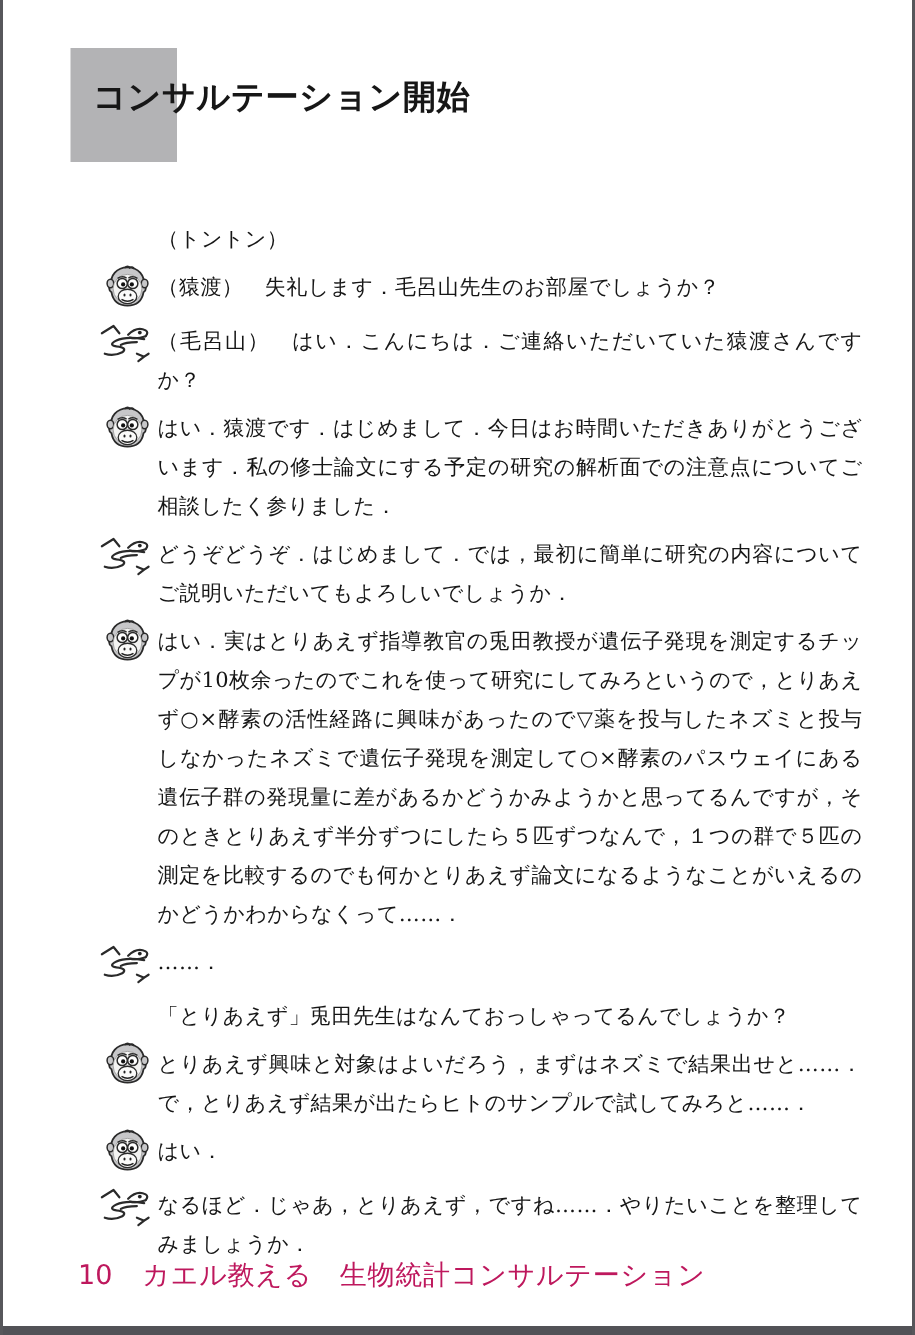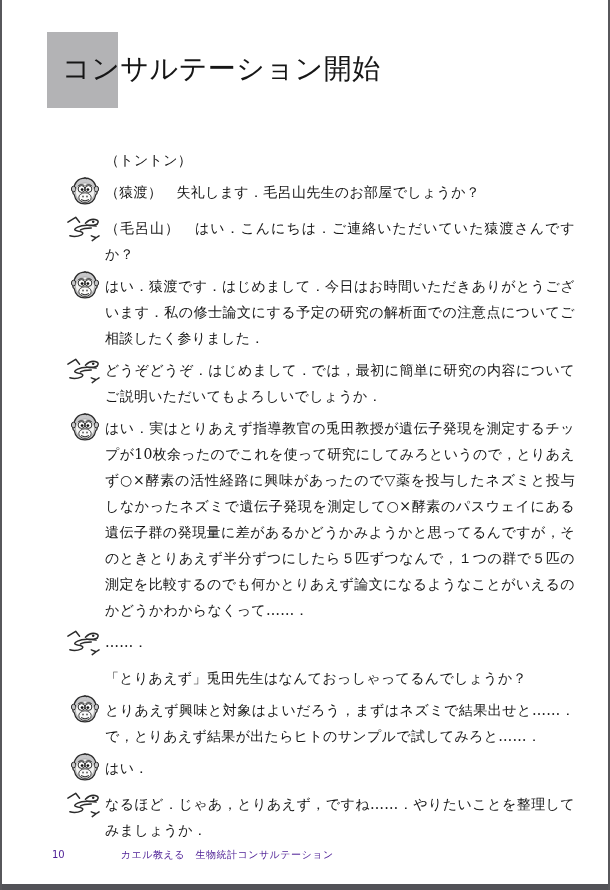--- a/index.html
+++ b/index.html
@@ -30,22 +30,22 @@
     top: 32px;
     width: 71px;
     height: 76px;
     background: #b3b3b5;
   }
   .chapter-title {
     position: absolute;
     left: 60px;
     top: 50px;
     margin: 0;
-    font-size: 28px;
-    font-weight: normal;
+    font-size: 22px;
+    font-weight: bold;
     letter-spacing: 0.5px;
     white-space: nowrap;
   }
   
   .dialogue {
     margin: 39px 0 0 0;
     padding: 0 17px 0 62px;
   }
   .speech-row {
     display: flex;
@@ -73,24 +73,24 @@
     letter-spacing: 0.3px;
   }
   
   .page-footer {
     position: absolute;
     left: 50px;
     bottom: 28px;
     display: flex;
     align-items: baseline;
     font-family: "DejaVu Sans", "Liberation Sans", sans-serif;
-    font-size: 10px;
-    color: #4c1d95;
-  }
-  .running-title { margin-left: 56px; letter-spacing: 0.5px; }
+    font-size: 18px;
+    color: #be185d;
+  }
+  .running-title { margin-left: 20px; letter-spacing: 0.5px; }
   .bottom-edge {
     position: absolute;
     left: -2px;
     right: -2px;
     bottom: 0;
     height: 6px;
     background: #525257;
   }
 </style>
 </head>

